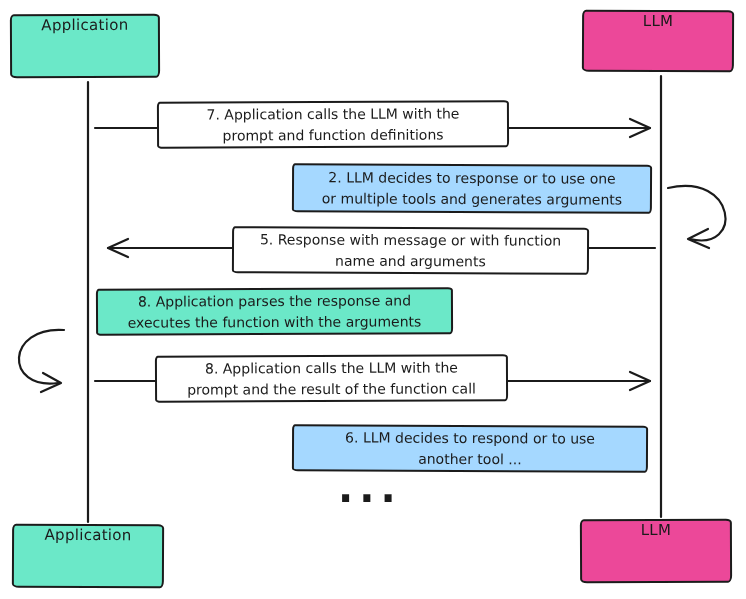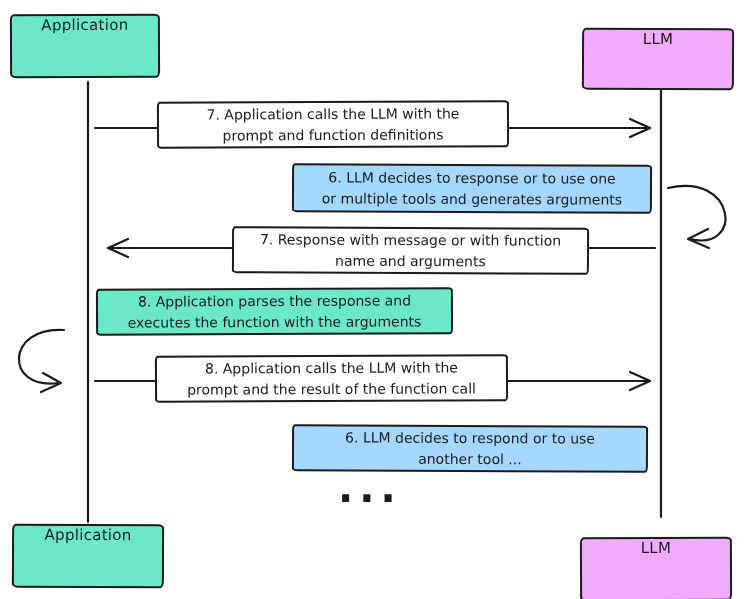--- a/index.html
+++ b/index.html
@@ -29,21 +29,21 @@
     align-items: flex-start;
     justify-content: center;
     border: 2.5px solid #1b1b1b;
     font-size: 15px;
     font-weight: 500;
     letter-spacing: 0.3px;
     border-radius: 4px 6px 4px 7px / 6px 4px 7px 4px;
     box-sizing: border-box;
   }
   .actor.teal { background: #6be8c8; }
-  .actor.blue { background: #f0abfc; margin-top: 18px; }
+  .actor.blue { background: #ec4899; }
   .step {
     position: absolute;
     z-index: 2;
     display: flex;
     align-items: center;
     justify-content: center;
     text-align: center;
     border: 2px solid #1b1b1b;
     font-size: 14px;
     line-height: 1.45;
@@ -115,26 +115,26 @@
   <div class="actor blue r1" style="left:580px; top:519px; width:152px; height:64px;">
     <span>LLM</span>
   </div>
 
   <div class="step white r1" style="left:157px; top:101px; width:352px; height:47px;">
     <span>7. Application calls the LLM with the
 prompt and function definitions</span>
   </div>
 
   <div class="step blue r2" style="left:292px; top:164px; width:360px; height:49px;">
-    <span>6. LLM decides to response or to use one
+    <span>2. LLM decides to response or to use one
 or multiple tools and generates arguments</span>
   </div>
 
   <div class="step white r2" style="left:232px; top:227px; width:357px; height:47px;">
-    <span>7. Response with message or with function
+    <span>5. Response with message or with function
 name and arguments</span>
   </div>
 
   <div class="step teal r1" style="left:96px; top:288px; width:357px; height:47px;">
     <span>8. Application parses the response and
 executes the function with the arguments</span>
   </div>
 
   <div class="step white r1" style="left:155px; top:355px; width:353px; height:47px;">
     <span>8. Application calls the LLM with the

